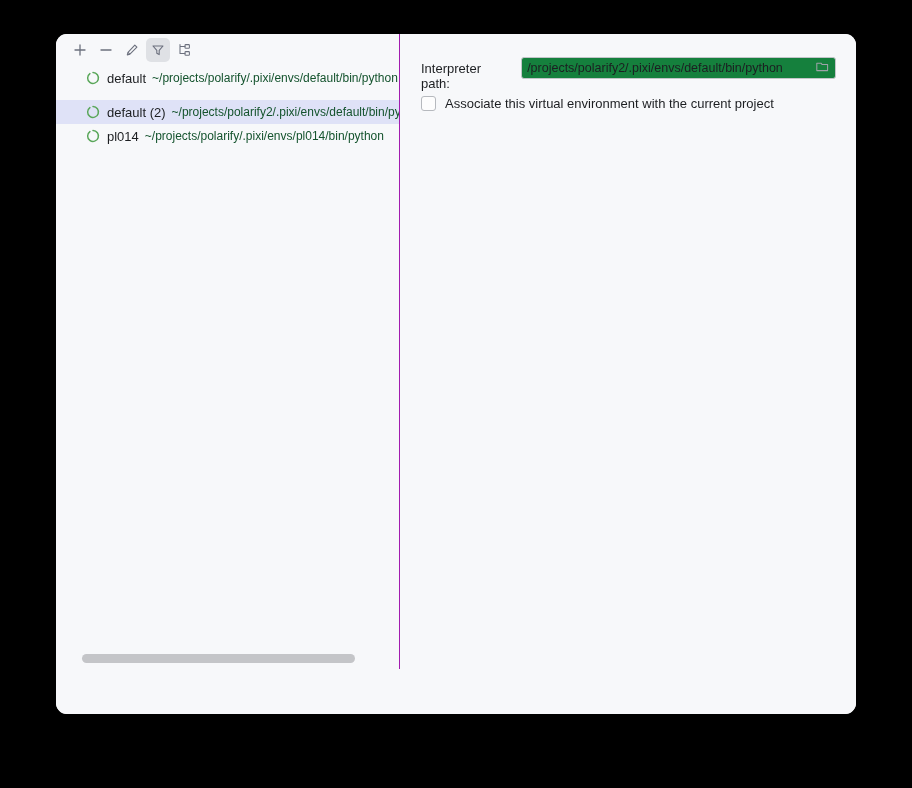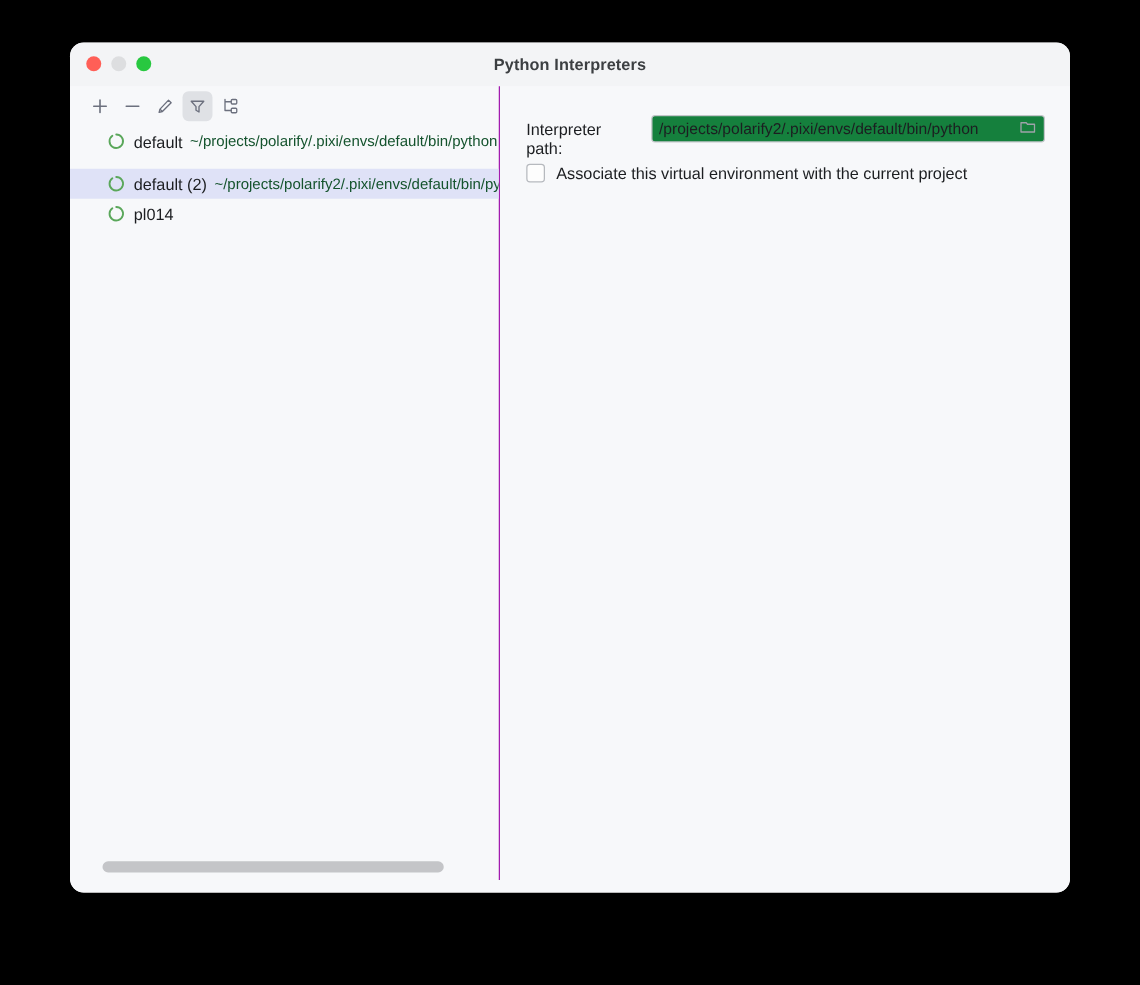--- a/index.html
+++ b/index.html
@@ -225,28 +225,20 @@
     padding-right: 21px;
     gap: 10px;
     box-sizing: border-box;
   }
 </style>
 </head>
 <body>
 
 <div class="window">
 
-  <div class="titlebar">
-    <div class="traffic">
-      <div class="light red"></div>
-      <div class="light yellow"></div>
-      <div class="light green"></div>
-    </div>
-    <div class="window-title">Python Interpreters</div>
-  </div>
 
   <div class="body-split">
 
     <div class="left-panel">
 
       <div class="toolbar">
 
         <div class="tb-btn">
           <span>
             <svg width="16" height="16" viewBox="0 0 16 16">
@@ -314,20 +306,21 @@
           <span class="env-path">~/projects/polarify2/.pixi/envs/default/bin/python</span>
         </div>
 
         <div class="row">
           <span class="env-icon">
             <svg width="14" height="14" viewBox="0 0 14 14">
               <path d="M7 1.6 A5.4 5.4 0 1 1 3.9 2.6" stroke="#5aa75a" stroke-width="1.5" fill="none" stroke-linecap="round"></path>
             </svg>
           </span>
           <span class="env-name">pl014</span>
+          <span class="env-path">~/projects/polarify/.pixi/envs/pl014/bin/python</span>
         </div>
 
         <div class="hscroll-track">
           <div class="hscroll-thumb"></div>
         </div>
 
       </div>
     </div>
 
     <div class="right-panel">

